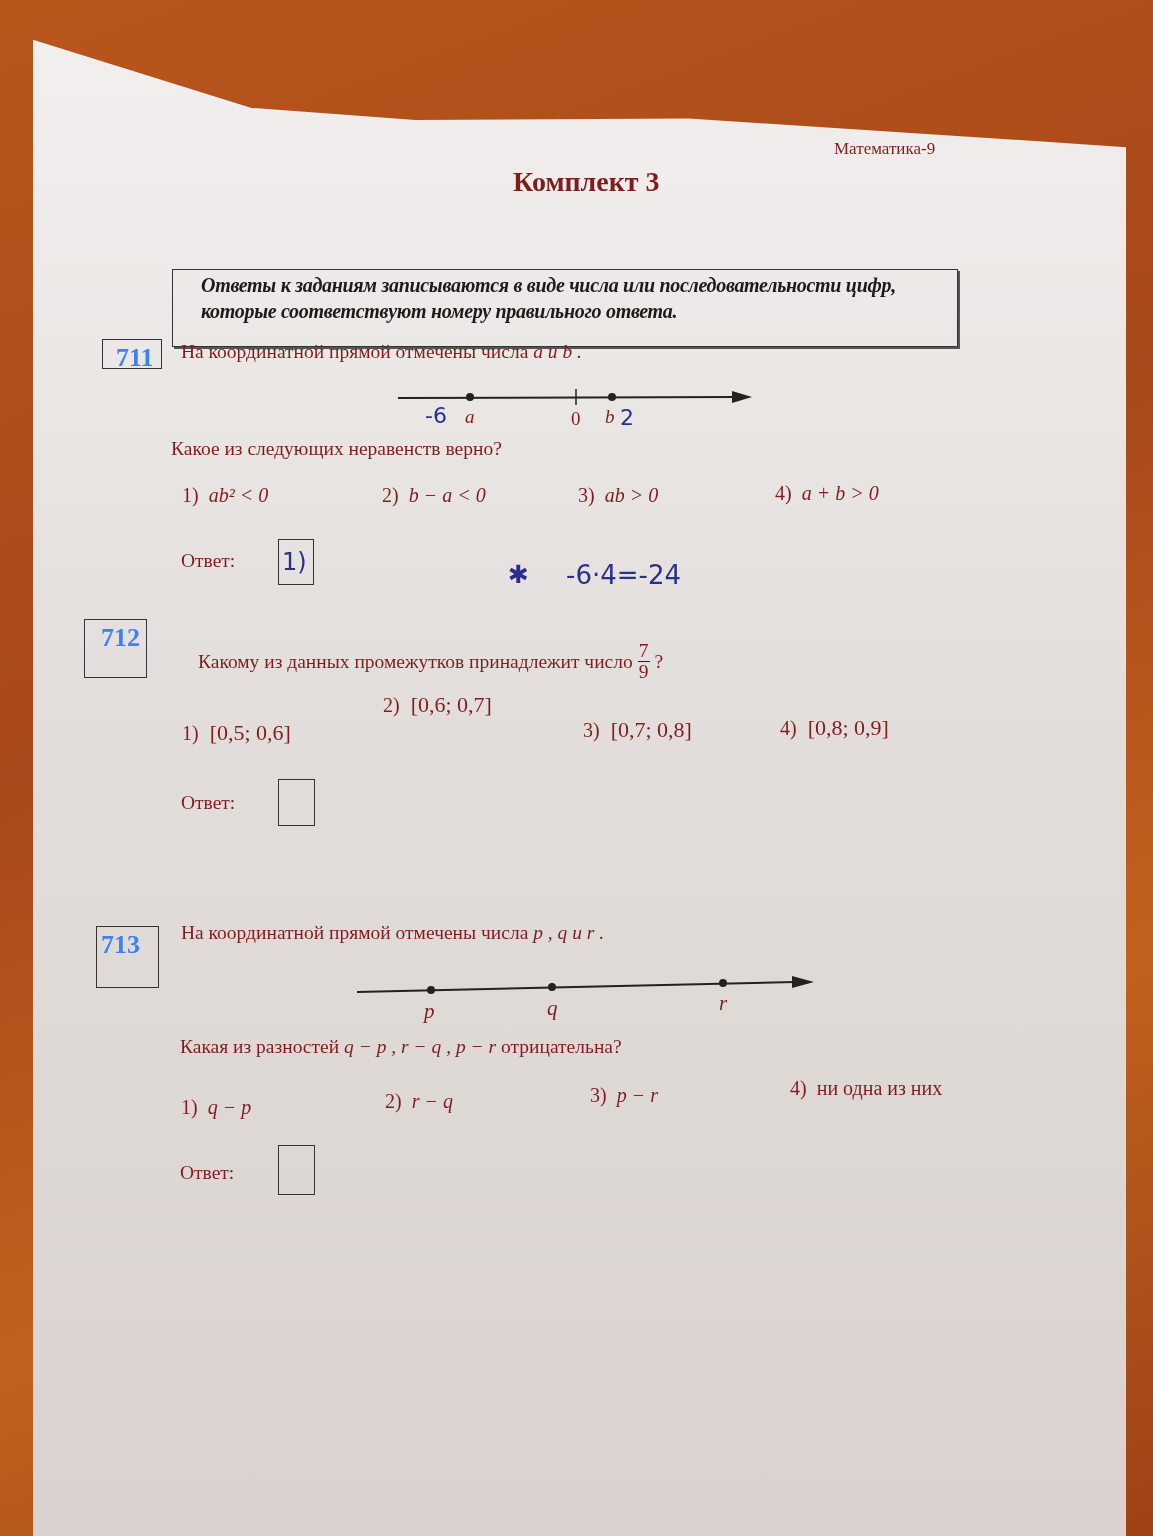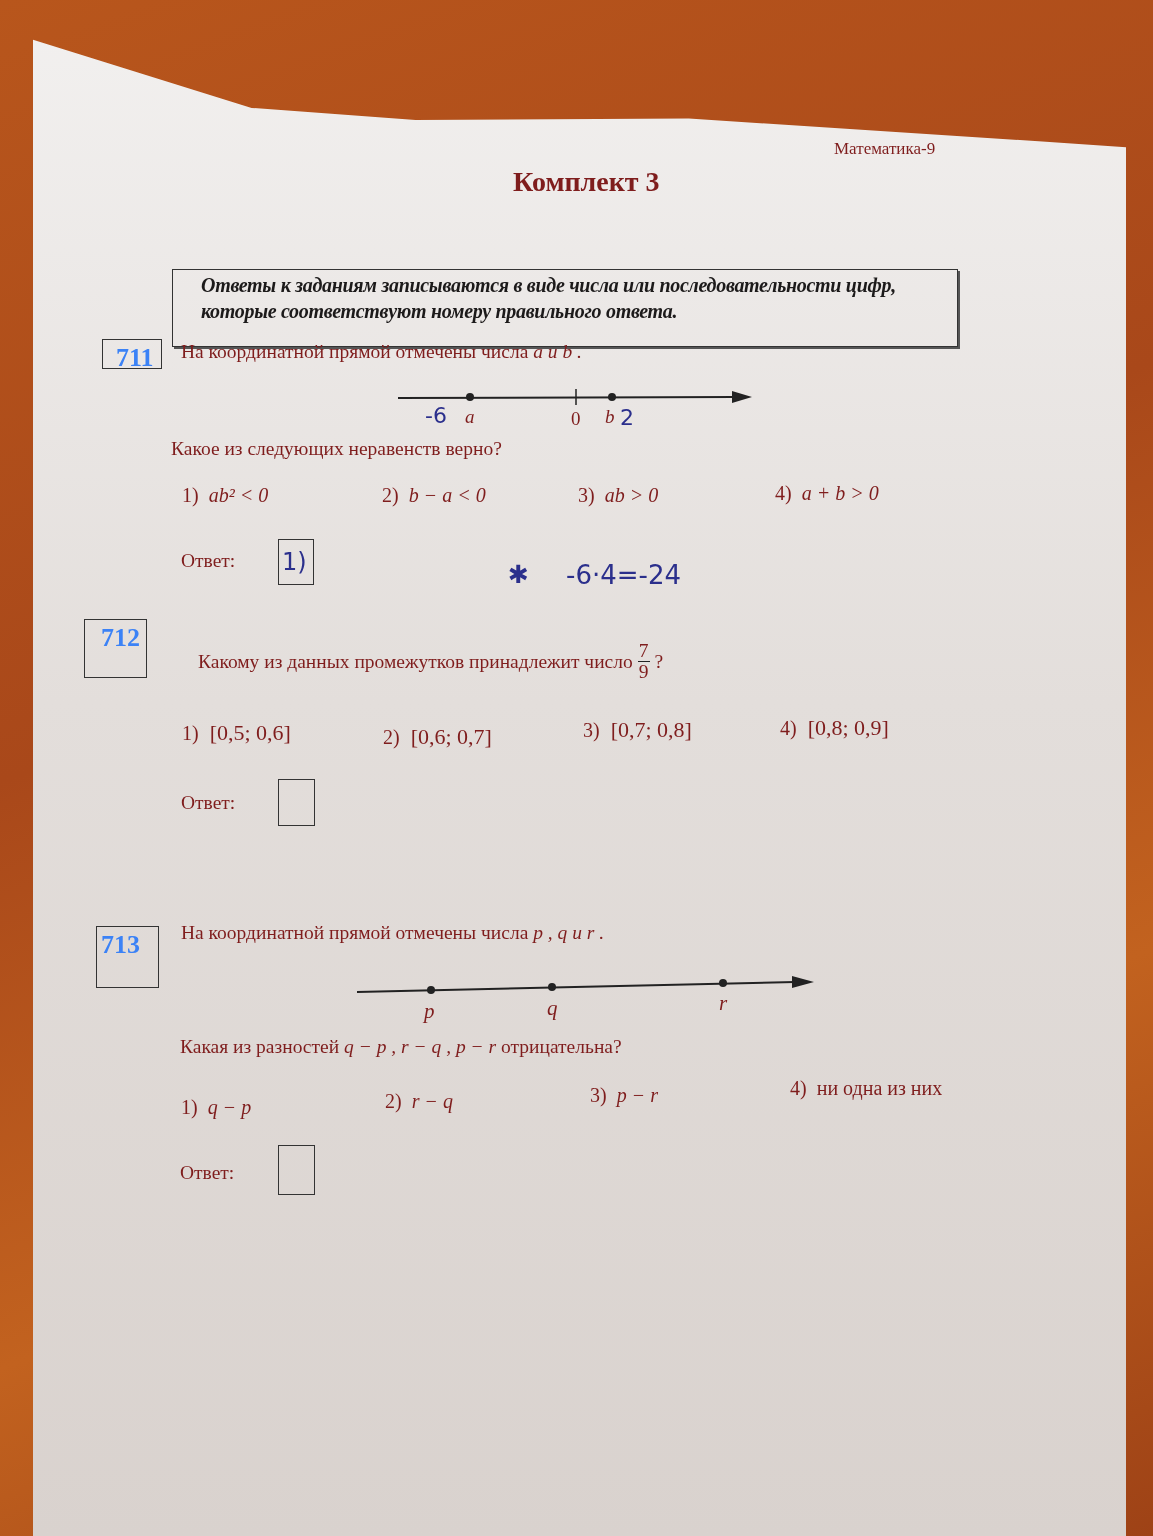--- a/index.html
+++ b/index.html
@@ -109,21 +109,21 @@
     <span class="bar"></span>
     <span>9</span>
   </span>
   <span style="vertical-align:middle;">?</span>
 </div>
 
 <div class="abs opt" style="left:182px;top:720px;font-size:22px;">
   <span style="font-size:20px;">1)</span>&nbsp;
   <span>[0,5; 0,6]</span>
 </div>
-<div class="abs opt" style="left:383px;top:724px;font-size:22px;">
+<div class="abs opt" style="left:383px;top:692px;font-size:22px;">
   <span style="font-size:20px;">2)</span>&nbsp;
   <span>[0,6; 0,7]</span>
 </div>
 <div class="abs opt" style="left:583px;top:717px;font-size:22px;">
   <span style="font-size:20px;">3)</span>&nbsp;
   <span>[0,7; 0,8]</span>
 </div>
 <div class="abs opt" style="left:780px;top:715px;font-size:22px;">
   <span style="font-size:20px;">4)</span>&nbsp;
   <span>[0,8; 0,9]</span>

